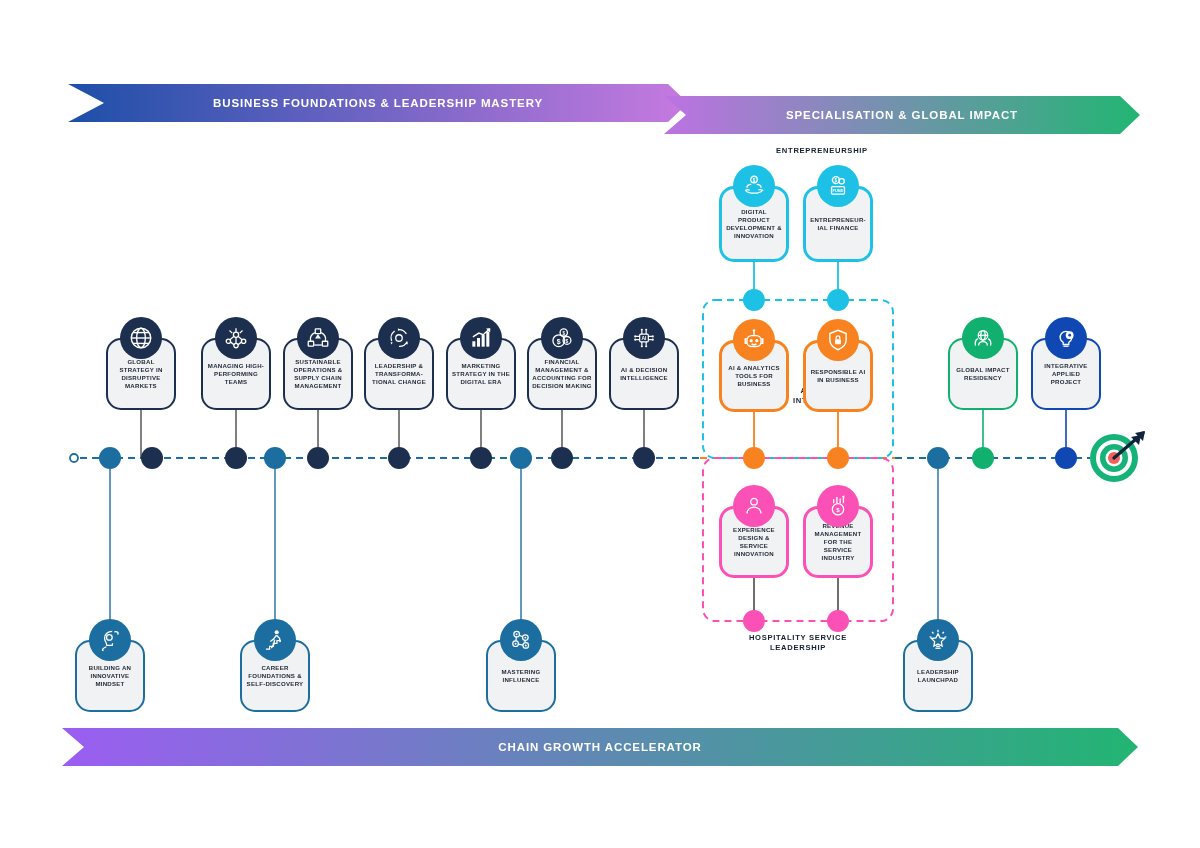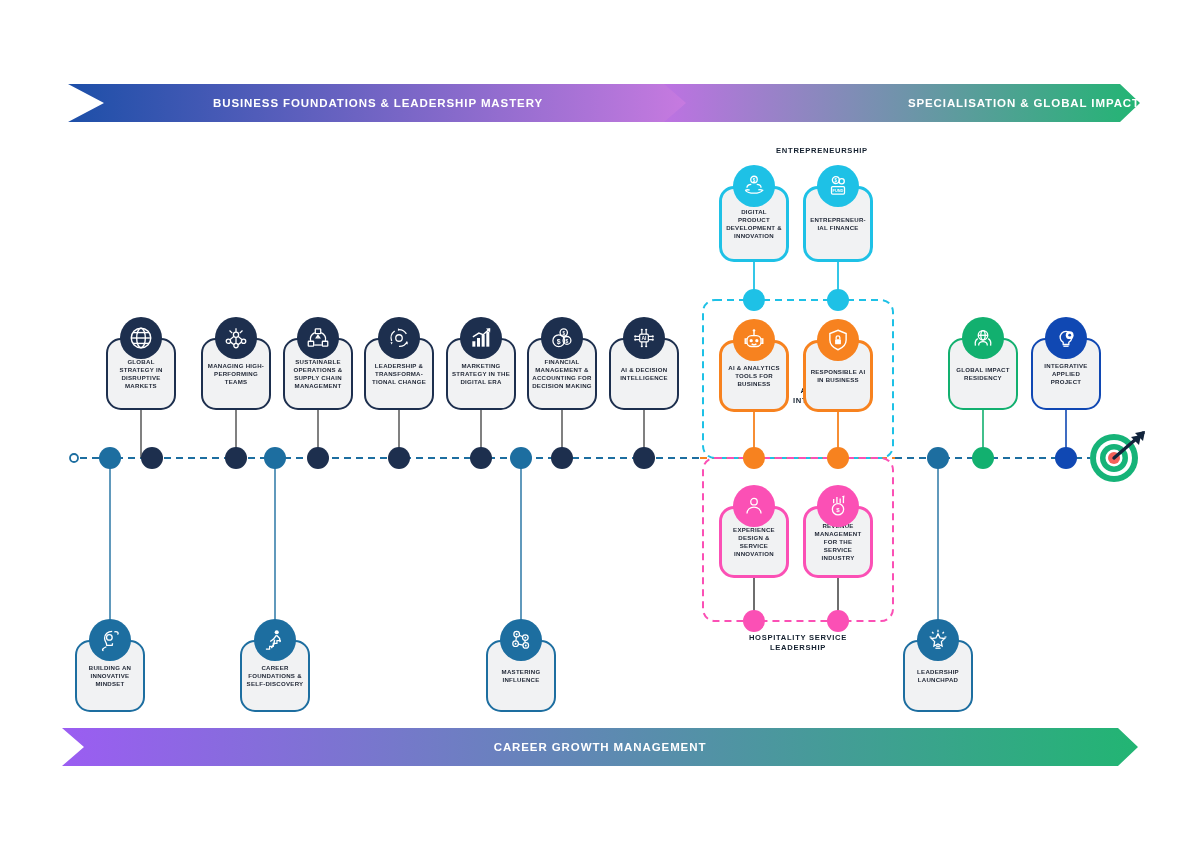--- a/index.html
+++ b/index.html
@@ -59,21 +59,21 @@
           <linearGradient id="gtl" x1="0" y1="0" x2="1" y2="0">
         <stop offset="0" stop-color="#1d4fa8"></stop>
             <stop offset="1" stop-color="#c77ae0"></stop>
       </linearGradient>
         </defs>
       <path d="M0,0 L600,0 L620,19 L600,38 L0,38 L36,19 Z" fill="url(#gtl)"></path>
     </svg>
     <span class="btxt">BUSINESS FOUNDATIONS &amp; LEADERSHIP MASTERY</span>
   </div>
 
-  <div class="banner" id="banner-tr" style="left:664px;top:84px;width:476px;justify-content:flex-end;">
+  <div class="banner" id="banner-tr" style="left:664px;top:96px;width:476px;">
     <svg width="476" height="38" viewBox="0 0 476 38">
       <defs>
           <linearGradient id="gtr" x1="0" y1="0" x2="1" y2="0">
         <stop offset="0" stop-color="#bd72e2"></stop>
             <stop offset="1" stop-color="#22b573"></stop>
       </linearGradient>
         </defs>
       <path d="M0,0 L456,0 L476,19 L456,38 L0,38 L22,19 Z" fill="url(#gtr)"></path>
     </svg>
     <span class="btxt">SPECIALISATION &amp; GLOBAL IMPACT</span>
@@ -82,21 +82,21 @@
   <div class="banner" id="banner-bt" style="left:62px;top:728px;width:1076px;">
     <svg width="1076" height="38" viewBox="0 0 1076 38">
       <defs>
           <linearGradient id="gbt" x1="0" y1="0" x2="1" y2="0">
         <stop offset="0" stop-color="#9b5df2"></stop>
             <stop offset="1" stop-color="#22b573"></stop>
       </linearGradient>
         </defs>
       <path d="M0,0 L1056,0 L1076,19 L1056,38 L0,38 L22,19 Z" fill="url(#gbt)"></path>
     </svg>
-    <span class="btxt">CAREER GROWTH MANAGEMENT</span>
+    <span class="btxt">CHAIN GROWTH ACCELERATOR</span>
   </div>
 
   <svg class="layer">
 
     <line x1="80" y1="458" x2="700" y2="458" stroke="#1d6ea0" stroke-width="1.8" stroke-dasharray="7,5"></line>
 
     <line x1="700" y1="458" x2="895" y2="458" stroke="#f7821f" stroke-width="1.8" stroke-dasharray="7,5"></line>
 
     <line x1="895" y1="458" x2="1090" y2="458" stroke="#1d6ea0" stroke-width="1.8" stroke-dasharray="7,5"></line>
 

